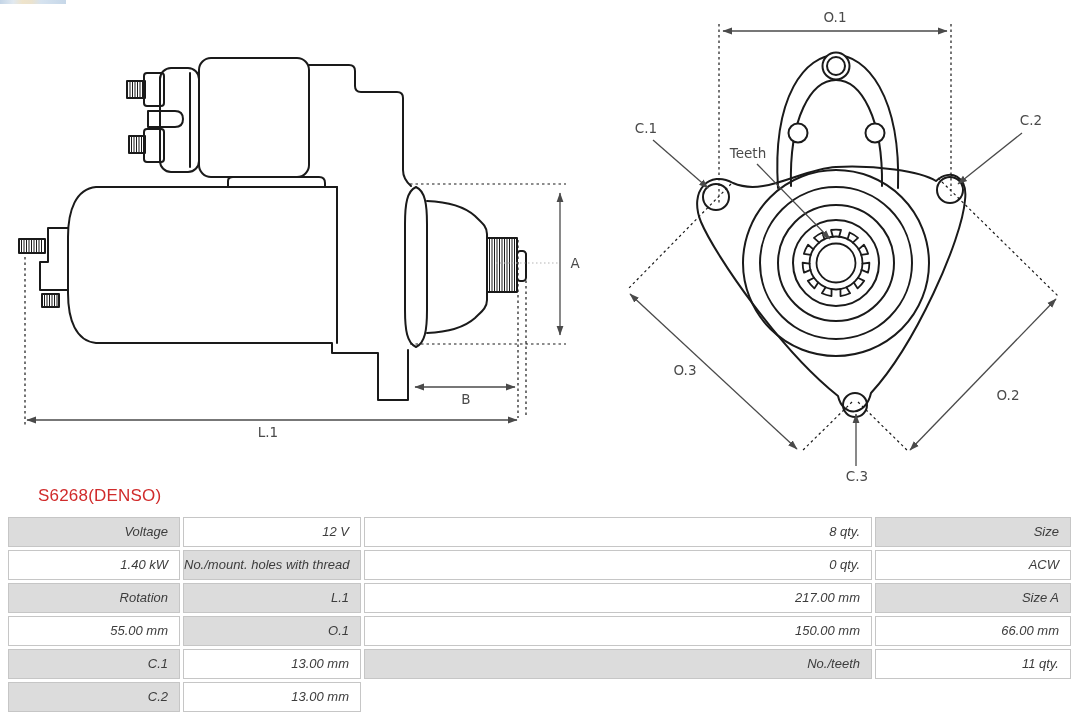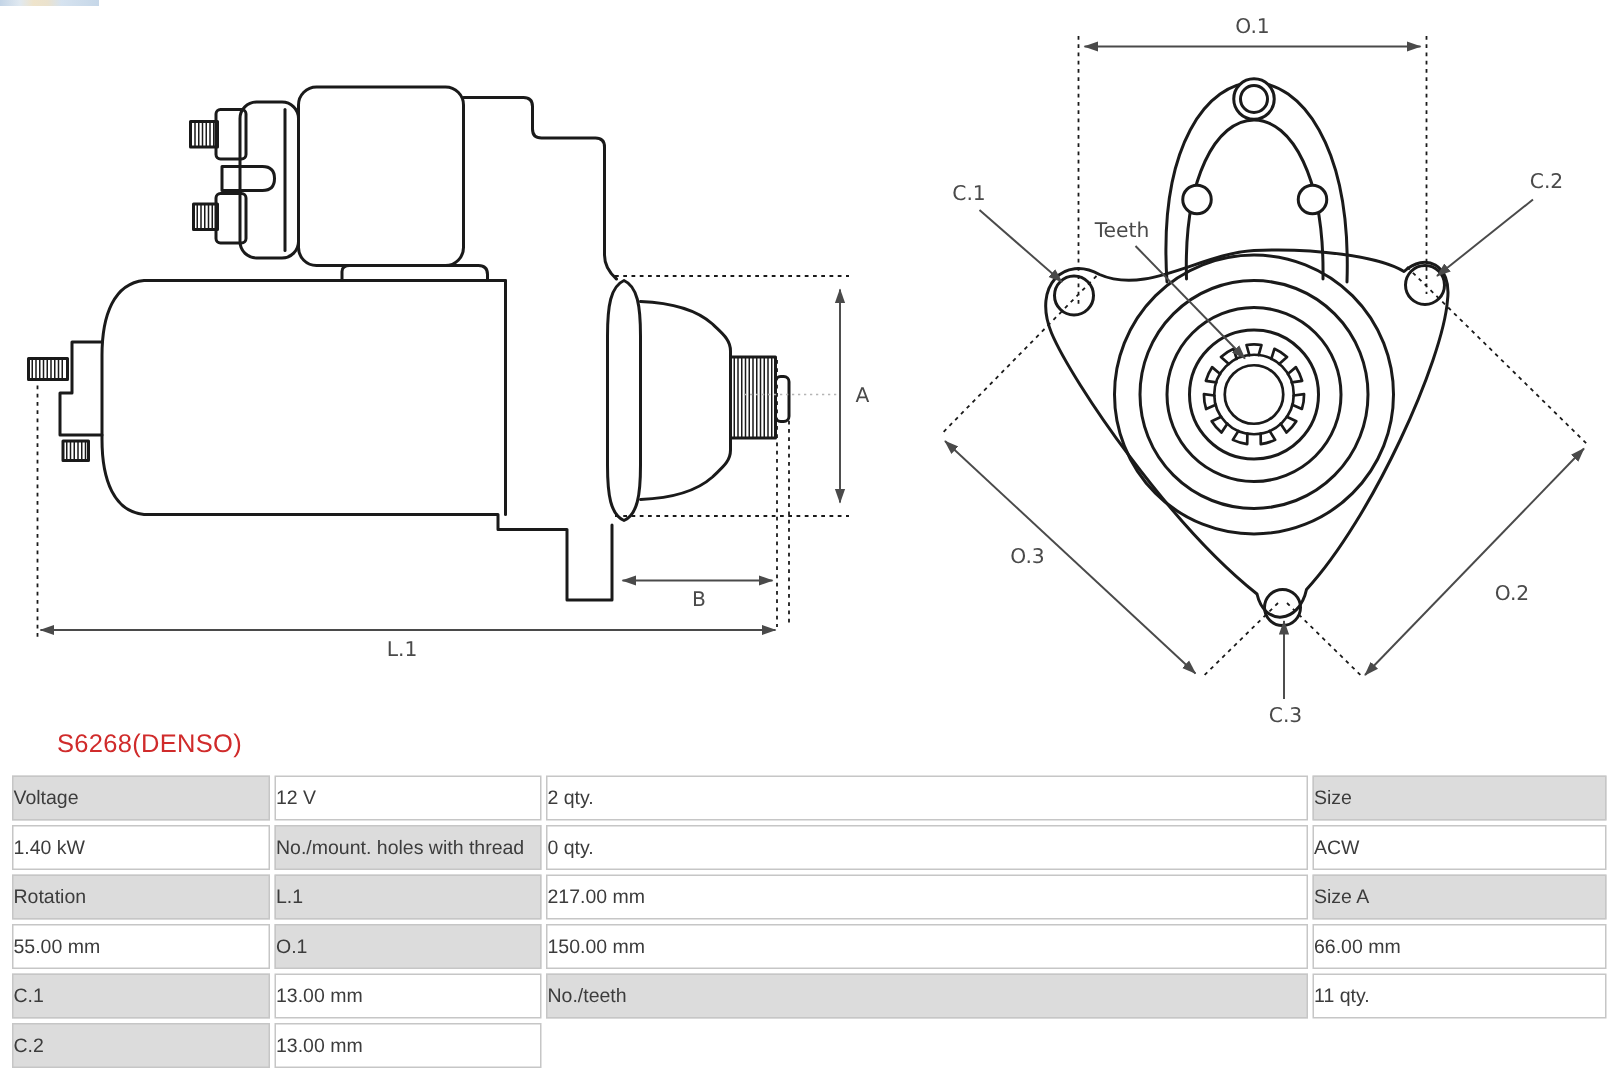--- a/index.html
+++ b/index.html
@@ -17,22 +17,22 @@
     position:absolute;left:10px;top:486px;
     font-size:17px;font-weight:400;color:#d02b2b;letter-spacing:.2px;margin-left:28px;
   }
   .spec-table{
     position:absolute;left:8px;top:517px;width:1064px;
     display:grid;grid-template-columns:172px 178px 508px 196px;
     column-gap:3px;row-gap:3px;
   }
   .cell{
     height:30px;line-height:28px;box-sizing:border-box;
-    font-size:13px;color:#3c3c3c;padding-right:11px;
-    border:1px solid #c6c6c6;overflow:hidden;white-space:nowrap;
+    font-size:13px;color:#3c3c3c;text-align:right;padding-right:11px;
+    border:1px solid #c6c6c6;overflow:hidden;white-space:nowrap;font-style:italic;
   }
   .lab{background:#dcdcdc;}
   .val{background:#ffffff;}
 </style>
 </head>
 <body>
 
 <div class="logo-strip"></div>
 
 <svg id="drawing" width="1080" height="485" viewBox="0 0 1080 485">
@@ -159,21 +159,21 @@
     <text x="857" y="481">C.3</text>
   </g>
 </svg>
 
 <div class="part-number">S6268(DENSO)</div>
 
 <div class="spec-table">
 
   <div class="cell lab">Voltage</div>
   <div class="cell val">12 V</div>
-  <div class="cell val">2 qty.</div>
+  <div class="cell val">8 qty.</div>
 
   <div class="cell lab">Size</div>
   <div class="cell val">1.40 kW</div>
   <div class="cell lab">No./mount. holes with thread</div>
   <div class="cell val">0 qty.</div>
 
   <div class="cell val">ACW</div>
   <div class="cell lab">Rotation</div>
   <div class="cell lab">L.1</div>
   <div class="cell val">217.00 mm</div>

